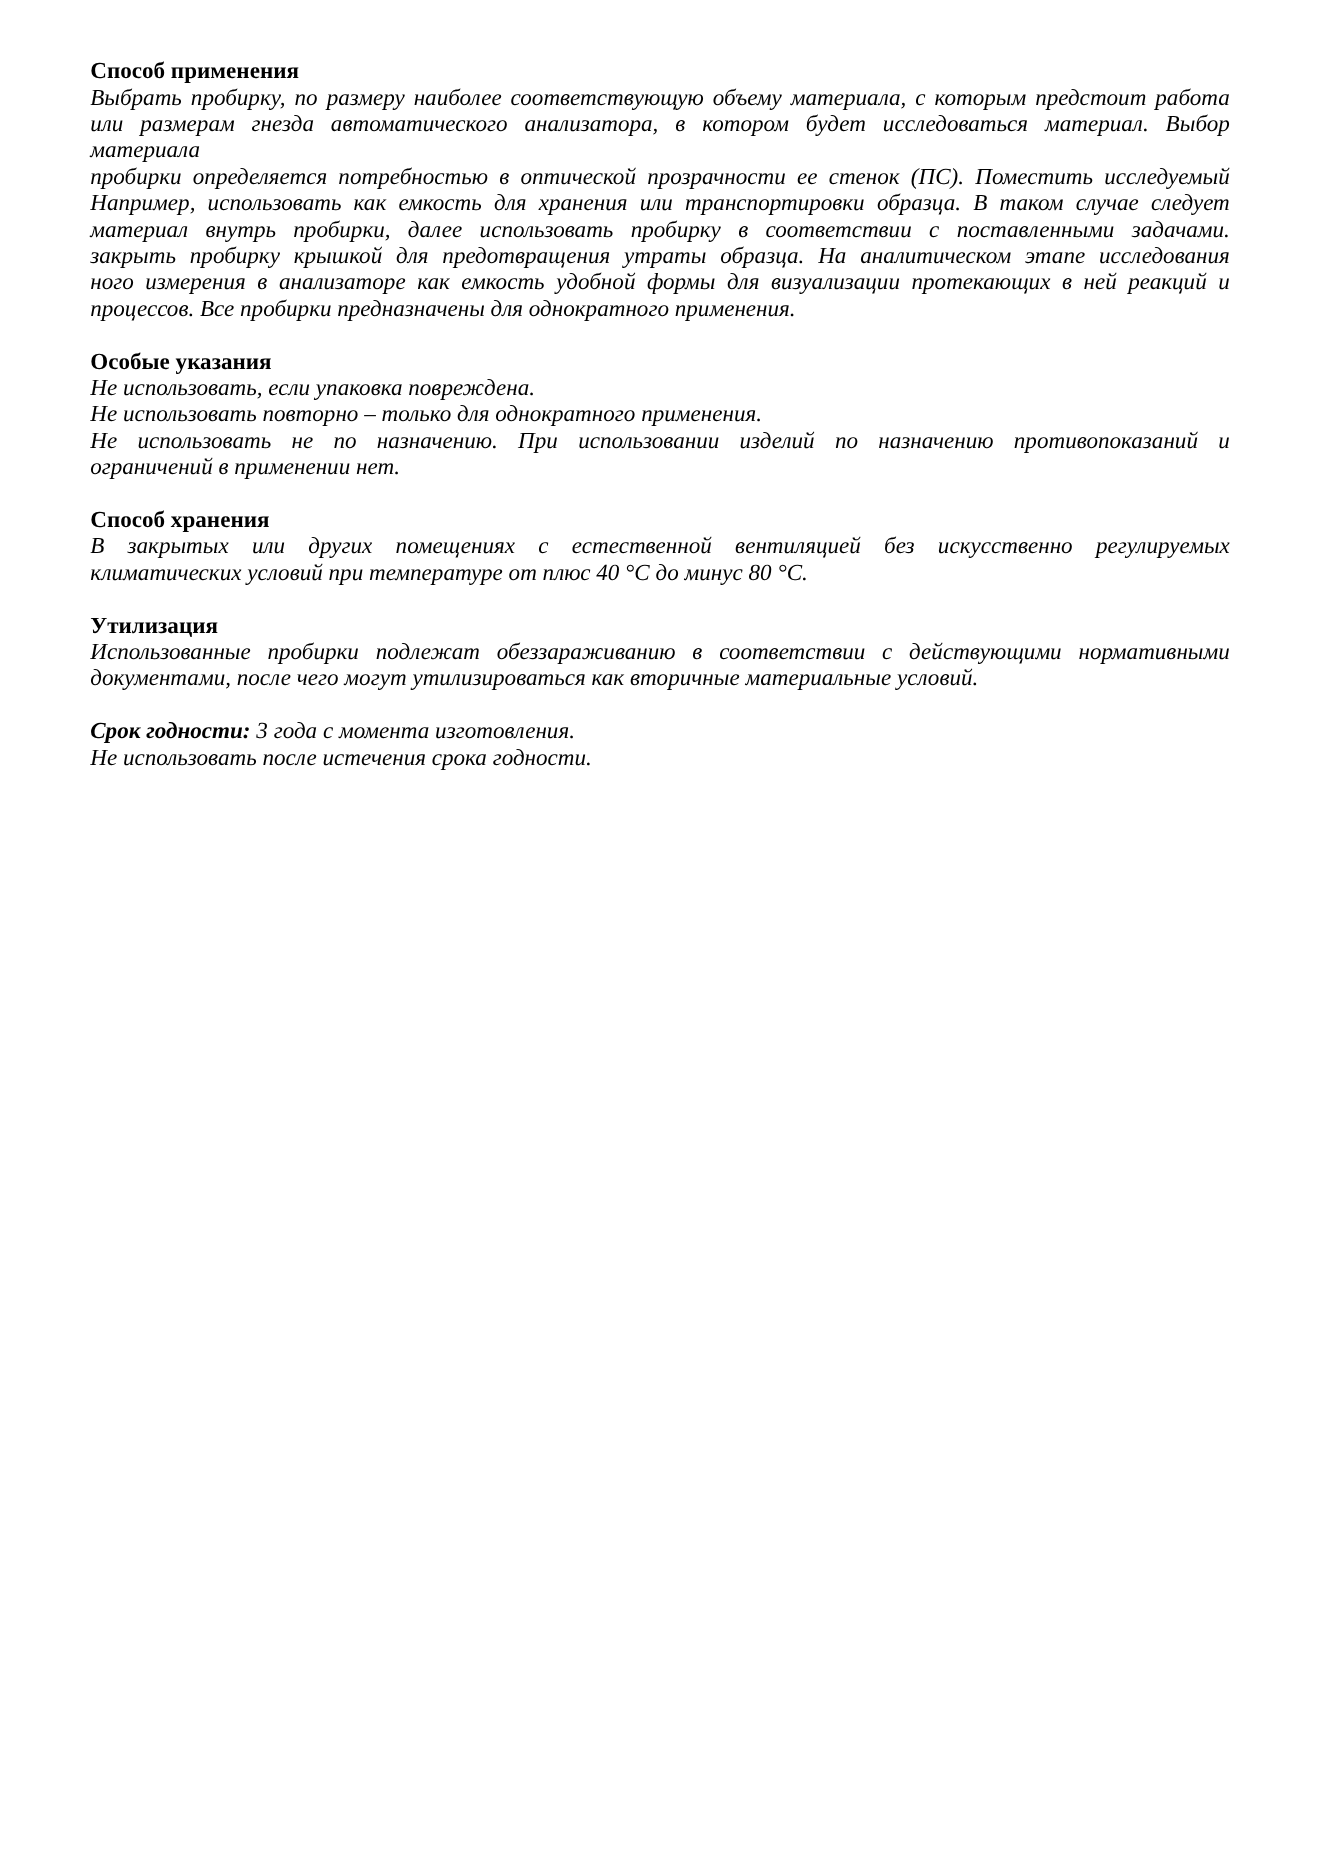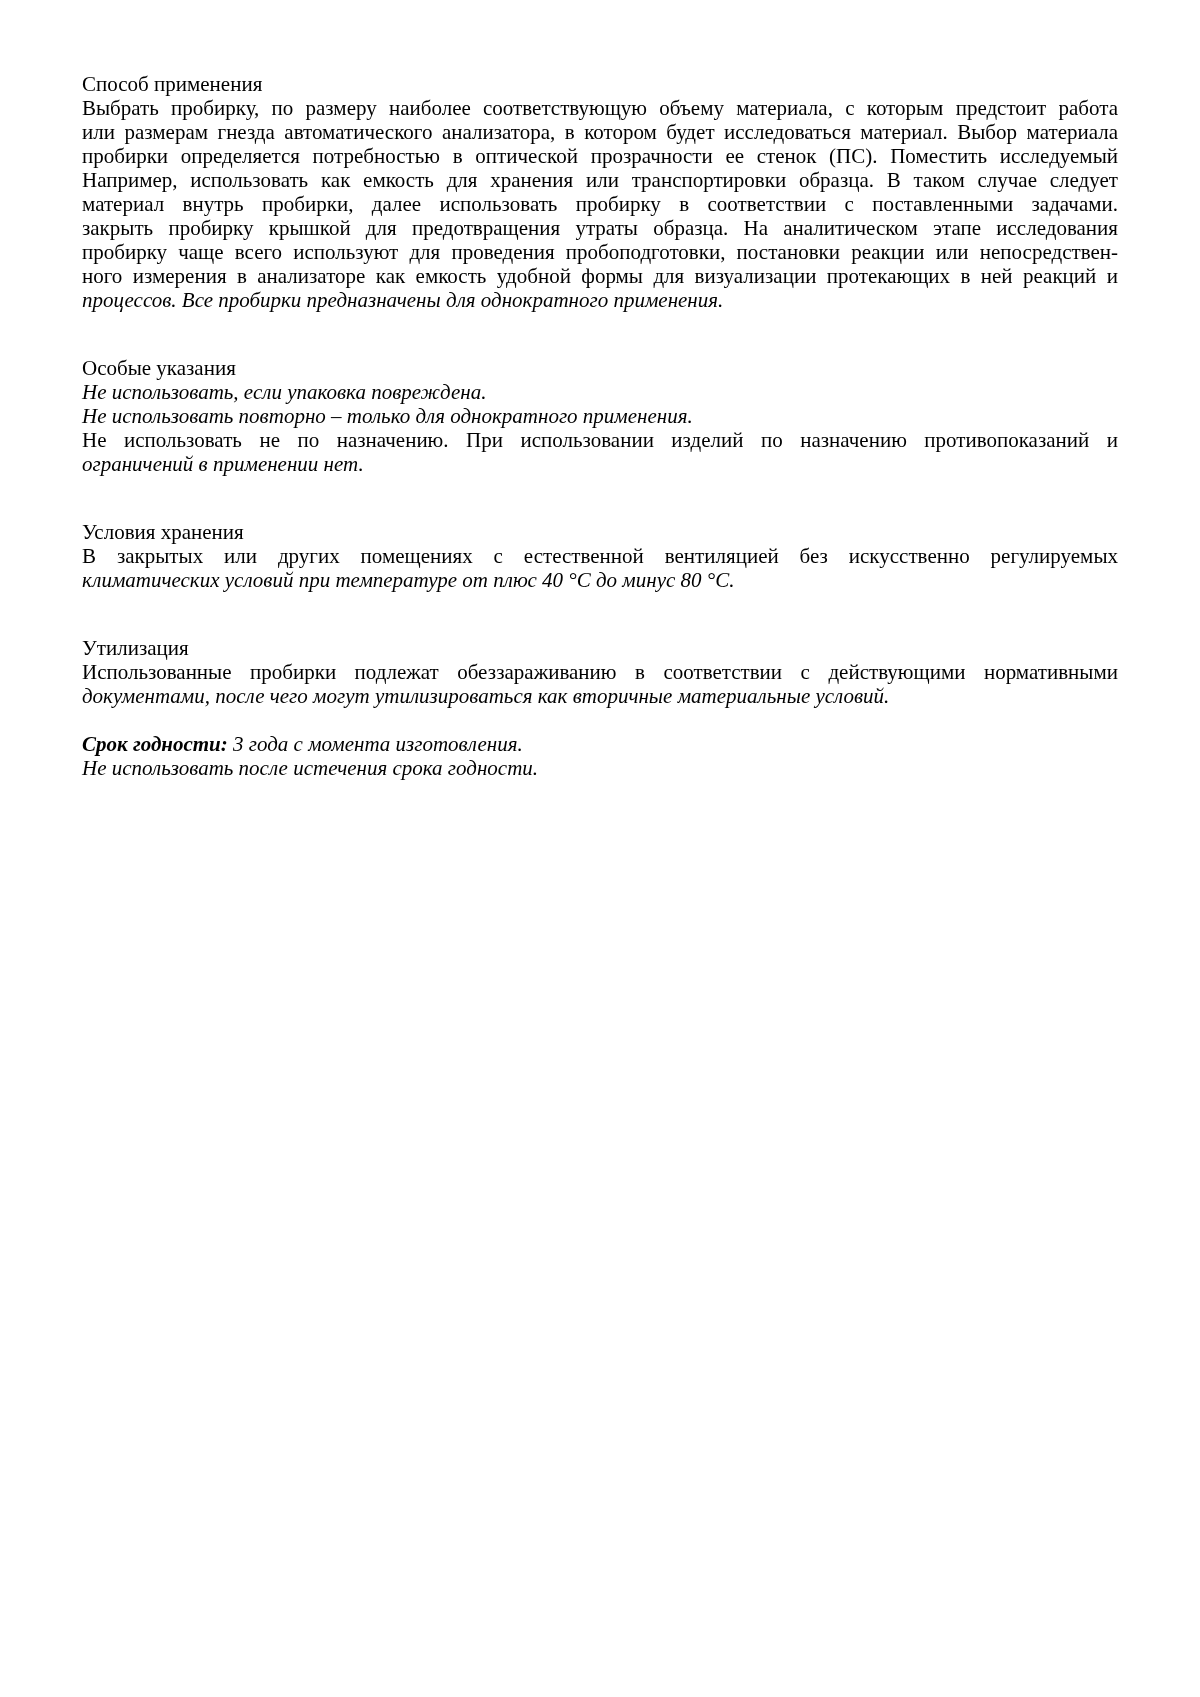--- a/index.html
+++ b/index.html
@@ -21,66 +21,65 @@
   }
   .line {
     line-height: 24px;
     min-height: 24px;
     white-space: normal;
   }
   
   .j {
     text-align: justify;
     text-align-last: justify;
+    font-style: italic;
   }
   
   .l {
     text-align: left;
     font-style: italic;
   }
   
   .h {
-    font-weight: normal;
+    font-weight: bold;
     text-align: left;
-    margin-top: 20px;
   }
   .b {
     font-weight: bold;
   }
   
   .gap {
     height: 24px;
   }
 </style>
 </head>
 <body>
 
 <div class="page">
   <div class="line h">Способ применения</div>
   <div class="line j">Выбрать пробирку, по размеру наиболее соответствующую объему материала, с которым предстоит работа</div>
   <div class="line j">или размерам гнезда автоматического анализатора, в котором будет исследоваться материал. Выбор материала</div>
   <div class="line j">пробирки определяется потребностью в оптической прозрачности ее стенок (ПС). Поместить исследуемый</div>
   <div class="line j">Например, использовать как емкость для хранения или транспортировки образца. В таком случае следует</div>
   <div class="line j">материал внутрь пробирки, далее использовать пробирку в соответствии с поставленными задачами.</div>
   <div class="line j">закрыть пробирку крышкой для предотвращения утраты образца. На аналитическом этапе исследования</div>
-  <div class="line j">пробирку чаще всего используют для проведения пробоподготовки, постановки реакции или непосредствен-</div>
   <div class="line j">ного измерения в анализаторе как емкость удобной формы для визуализации протекающих в ней реакций и</div>
   <div class="line l">процессов. Все пробирки предназначены для однократного применения.</div>
 
   <div class="gap"></div>
 
   <div class="line h">Особые указания</div>
   <div class="line l">Не использовать, если упаковка повреждена.</div>
   <div class="line l">Не использовать повторно – только для однократного применения.</div>
   <div class="line j">Не использовать не по назначению. При использовании изделий по назначению противопоказаний и</div>
   <div class="line l">ограничений в применении нет.</div>
 
   <div class="gap"></div>
 
-  <div class="line h">Условия хранения</div>
+  <div class="line h">Способ хранения</div>
   <div class="line j">В закрытых или других помещениях с естественной вентиляцией без искусственно регулируемых</div>
   <div class="line l">климатических условий при температуре от плюс 40 °С до минус 80 °С.</div>
 
   <div class="gap"></div>
 
   <div class="line h">Утилизация</div>
   <div class="line j">Использованные пробирки подлежат обеззараживанию в соответствии с действующими нормативными</div>
   <div class="line l">документами, после чего могут утилизироваться как вторичные материальные условий.</div>
 
   <div class="gap"></div>

